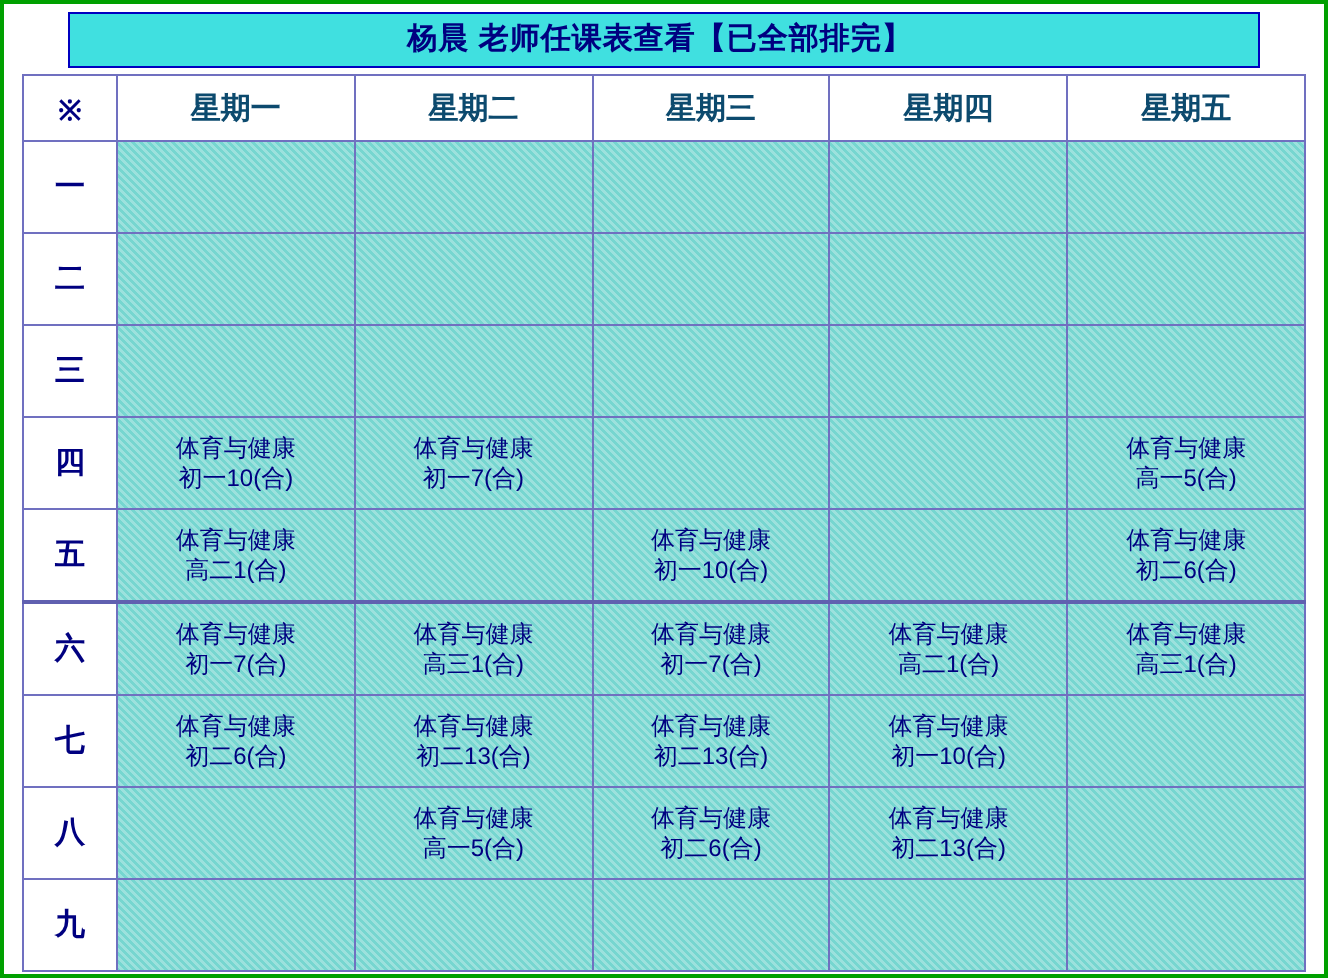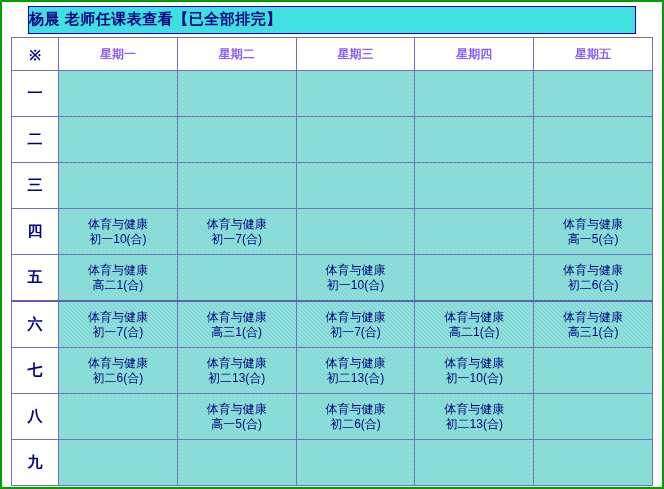--- a/index.html
+++ b/index.html
@@ -23,25 +23,25 @@
   }
   .title-wrap {
     padding: 4px 0 3px 0;
     display: flex;
     justify-content: center;
   }
   .title-bar {
     width: 590px;
     background: #40e0e0;
     border: 1px solid #0000c0;
-    text-align: left;
+    text-align: center;
     color: #000080;
     font-size: 15px;
     font-weight: bold;
-    padding: 3px 16px 4px 0;
+    padding: 3px 4px 4px 0;
     letter-spacing: 0.5px;
   }
   table.grid {
     border-collapse: collapse;
     margin: 0 auto;
     width: 642px;
     table-layout: fixed;
   }
   table.grid td, table.grid th {
     border: 1px solid #7070c0;
@@ -53,22 +53,22 @@
     width: 46px;
     height: 32px;
     background: #ffffff;
     color: #000080;
     font-size: 14px;
     font-weight: bold;
   }
   th.dayhead {
     height: 32px;
     background: #ffffff;
-    color: #8b5cf6;
-    font-size: 12px;
+    color: #0c4a6e;
+    font-size: 15px;
     font-weight: bold;
   }
   td.rowhead {
     width: 46px;
     background: #ffffff;
     color: #000080;
     font-size: 15px;
     font-weight: bold;
   }
   td.cell {

